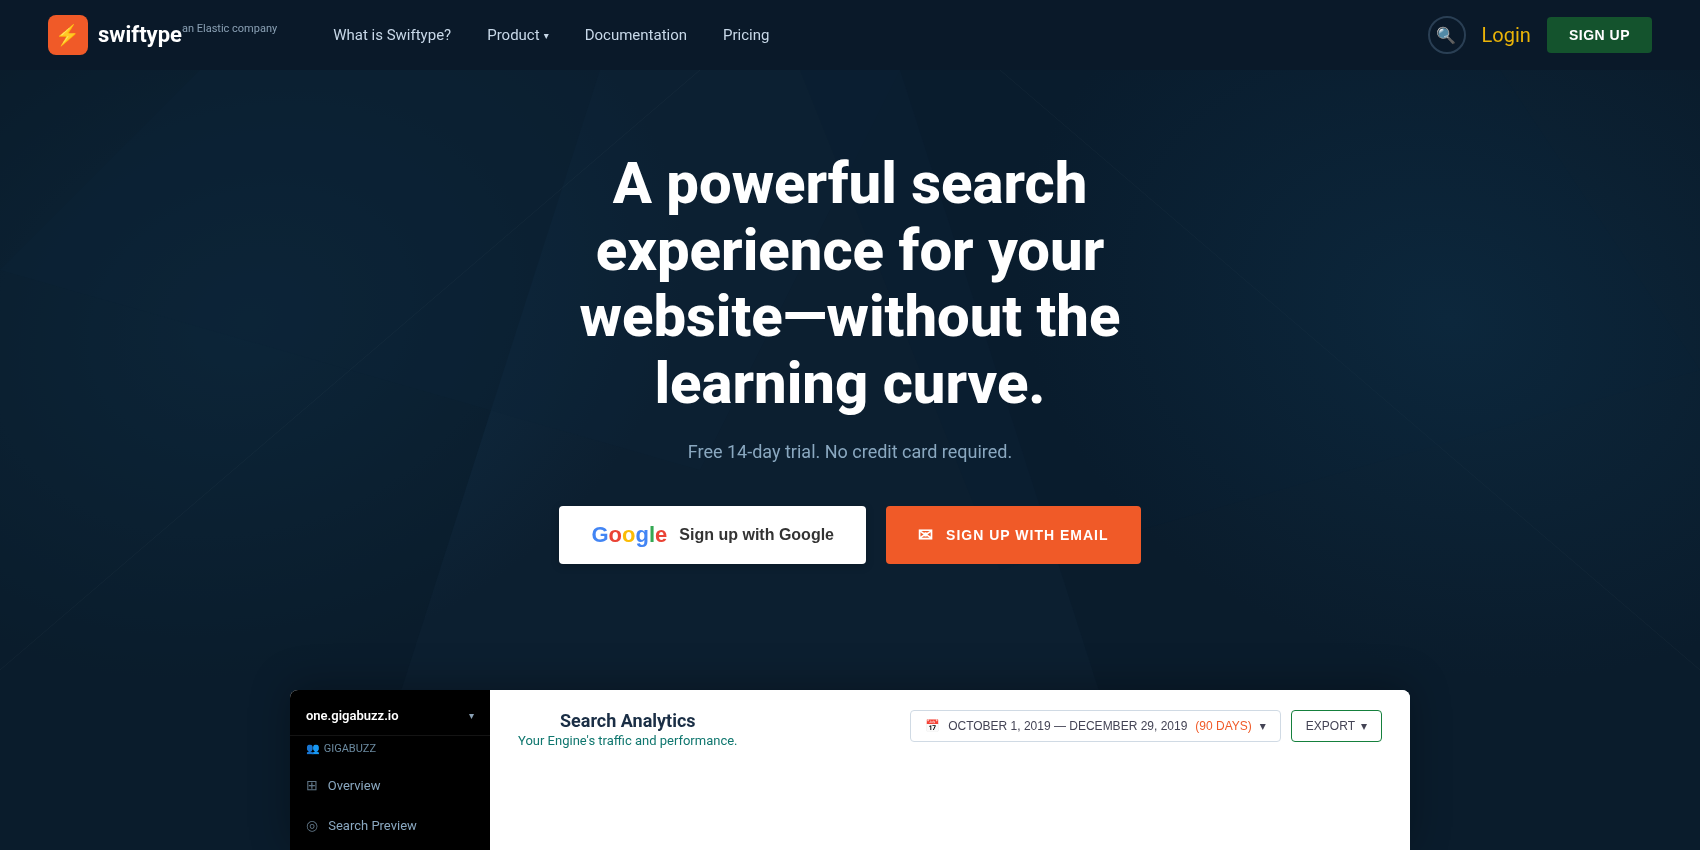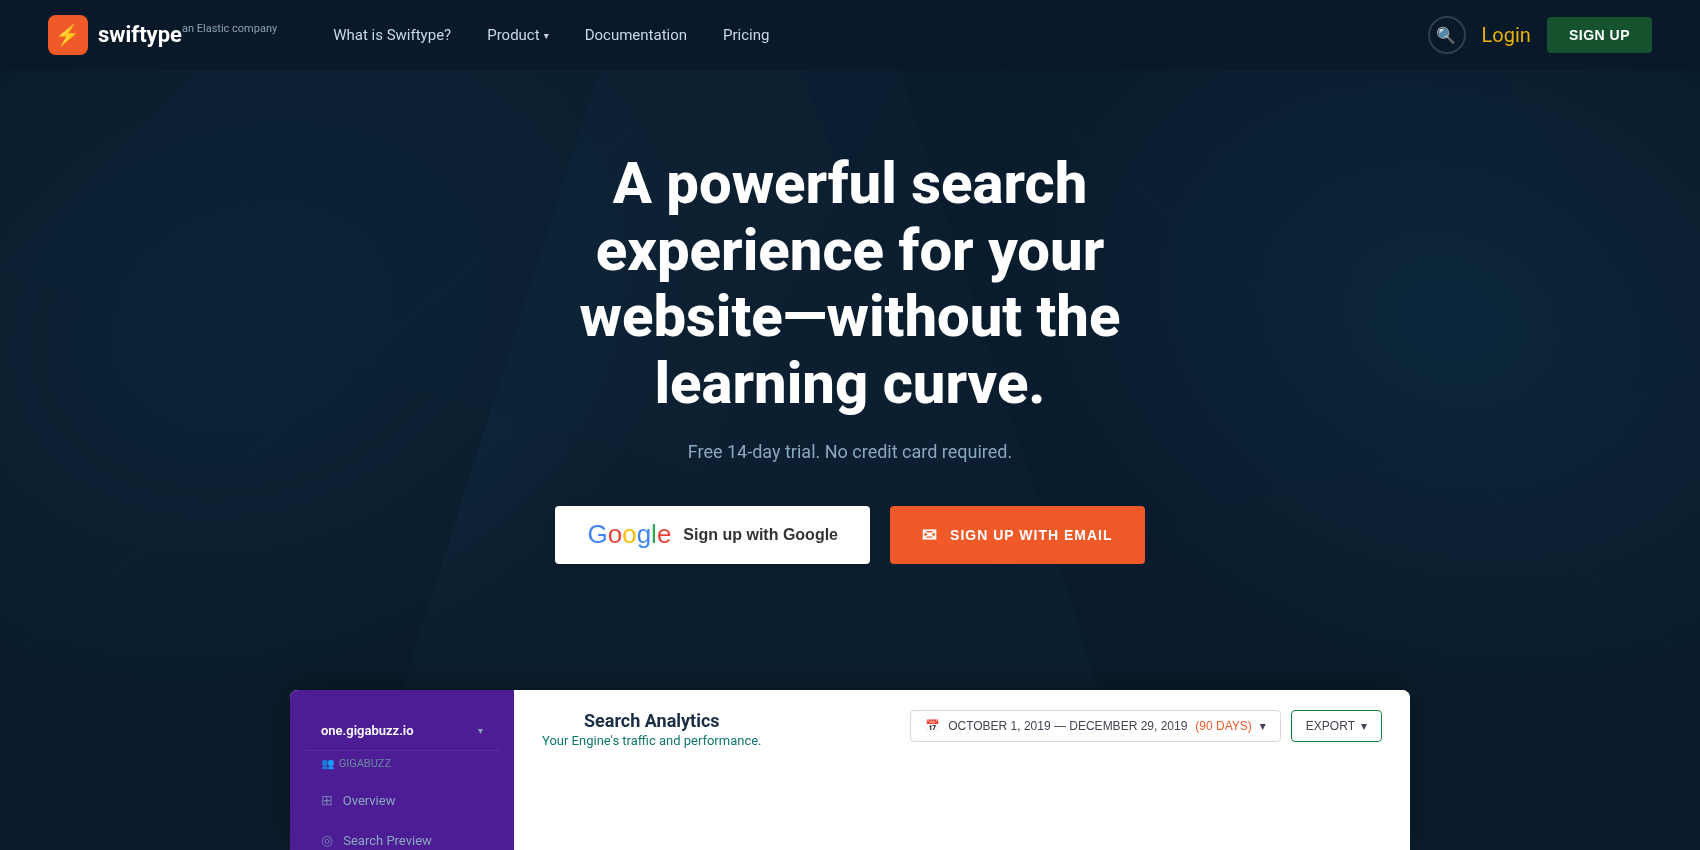--- a/index.html
+++ b/index.html
@@ -170,22 +170,22 @@
       height: 58px;
       font-size: 16px;
       font-weight: 600;
       cursor: pointer;
       display: flex;
       align-items: center;
       gap: 12px;
       box-shadow: 0 2px 8px rgba(0,0,0,0.2);
     }
     .google-g {
-      font-size: 26px;
-      font-weight: 400;
+      font-size: 22px;
+      font-weight: 700;
     }
     .g-blue { color: #4285F4; }
     .g-red { color: #EA4335; }
     .g-yellow { color: #FBBC05; }
     .g-green { color: #34A853; }
     .btn-email {
       background: #f05a28;
       color: #fff;
       border: none;
       border-radius: 4px;
@@ -221,23 +221,23 @@
       transform: translateX(-50%);
       width: 1120px;
       background: #fff;
       border-radius: 8px 8px 0 0;
       box-shadow: 0 -4px 40px rgba(0,0,0,0.3);
       display: flex;
       overflow: hidden;
       height: 160px;
     }
     .panel-sidebar {
-      width: 224px;
-      background: #4c1d95;
-      padding: 15px;
+      width: 200px;
+      background: #000000;
+      padding: 0;
       flex-shrink: 0;
     }
     .panel-sidebar-header {
       padding: 18px 16px 12px;
       border-bottom: 1px solid rgba(255,255,255,0.08);
       display: flex;
       align-items: center;
       justify-content: space-between;
     }
     .panel-domain {

